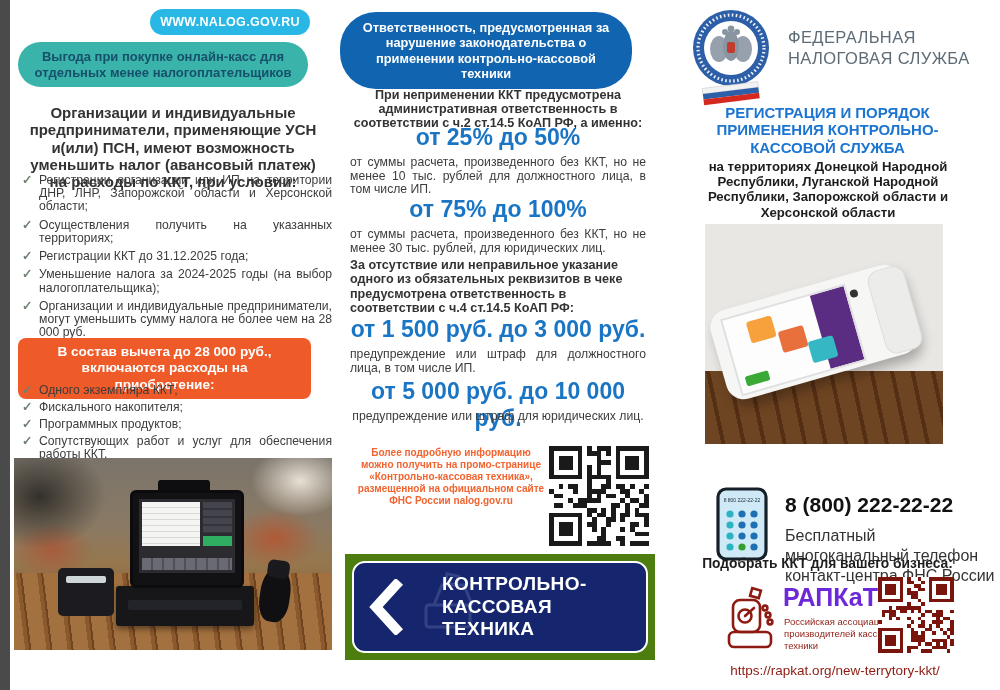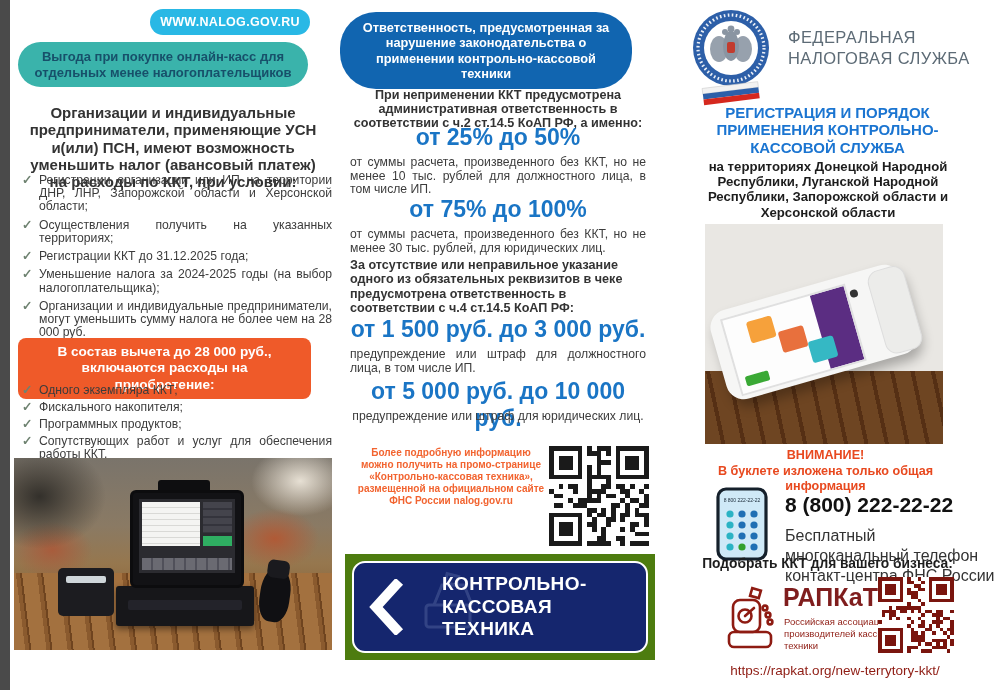--- a/index.html
+++ b/index.html
@@ -95,21 +95,21 @@
   .p2-tile3{position:absolute;left:76px;top:44px;width:26px;height:22px;background:#35b8c4;border-radius:3px;}
   .p2-mir{position:absolute;left:6px;bottom:6px;width:24px;height:10px;background:#3aa935;border-radius:2px;}
   .p2-cam{position:absolute;right:46px;top:16px;width:8px;height:8px;background:#333;border-radius:50%;}
 
   .attention{left:683px;top:448px;width:285px;text-align:center;font-weight:700;font-size:12.6px;line-height:1.25;color:#e8491f;}
   .phone-icon{left:716px;top:487px;width:52px;height:74px;}
   .phone-number{left:785px;top:493px;font-weight:700;font-size:21px;color:#111;}
   .phone-note{left:785px;top:526px;width:210px;font-size:16px;line-height:1.25;color:#333;}
   .pick-title{left:695px;top:556px;width:265px;text-align:center;font-weight:700;font-size:13.8px;color:#1d1d1d;}
   .rapkat-icon{left:725px;top:584px;width:52px;height:70px;}
-  .rapkat-name{left:783px;top:583px;font-weight:700;font-size:25px;color:#7f1d1d;}
+  .rapkat-name{left:783px;top:583px;font-weight:700;font-size:25px;color:#6d28d9;}
   .rapkat-desc{left:784px;top:616px;width:126px;font-size:9.5px;line-height:1.25;color:#8e1b12;}
   .rapkat-link{left:700px;top:663px;width:270px;text-align:center;font-size:13.5px;color:#8e1b12;cursor:pointer;}
 </style>
 </head>
 <body>
 
 <div id="leaflet">
 
   <div class="abs edge-strip"></div>
 
@@ -379,24 +379,20 @@
       <div class="p2-screen">
         <div class="p2-purple"></div>
         <div class="p2-tile1"></div>
         <div class="p2-tile2"></div>
         <div class="p2-tile3"></div>
         <div class="p2-mir"></div>
       </div>
     </div>
   </div>
 
-  <div class="abs attention">
-    <div>ВНИМАНИЕ!</div>
-    <div>В буклете изложена только общая информация</div>
-  </div>
 
   <svg class="abs phone-icon" viewBox="0 0 52 74">
     <rect x="2" y="2" width="48" height="70" rx="8" fill="#cfe9f7" stroke="#15202b" stroke-width="3.2"></rect>
     <text x="26" y="15" font-size="5" text-anchor="middle" fill="#1a2a38" font-family="Liberation Sans, sans-serif">8 800 222-22-22</text>
     <g>
       <circle cx="14" cy="27" r="3.6" fill="#2bb3c4"></circle>
         <circle cx="26" cy="27" r="3.6" fill="#1f6fb4"></circle>
         <circle cx="38" cy="27" r="3.6" fill="#1f6fb4"></circle>
       <circle cx="14" cy="38" r="3.6" fill="#2bb3c4"></circle>
         <circle cx="26" cy="38" r="3.6" fill="#1f6fb4"></circle>

